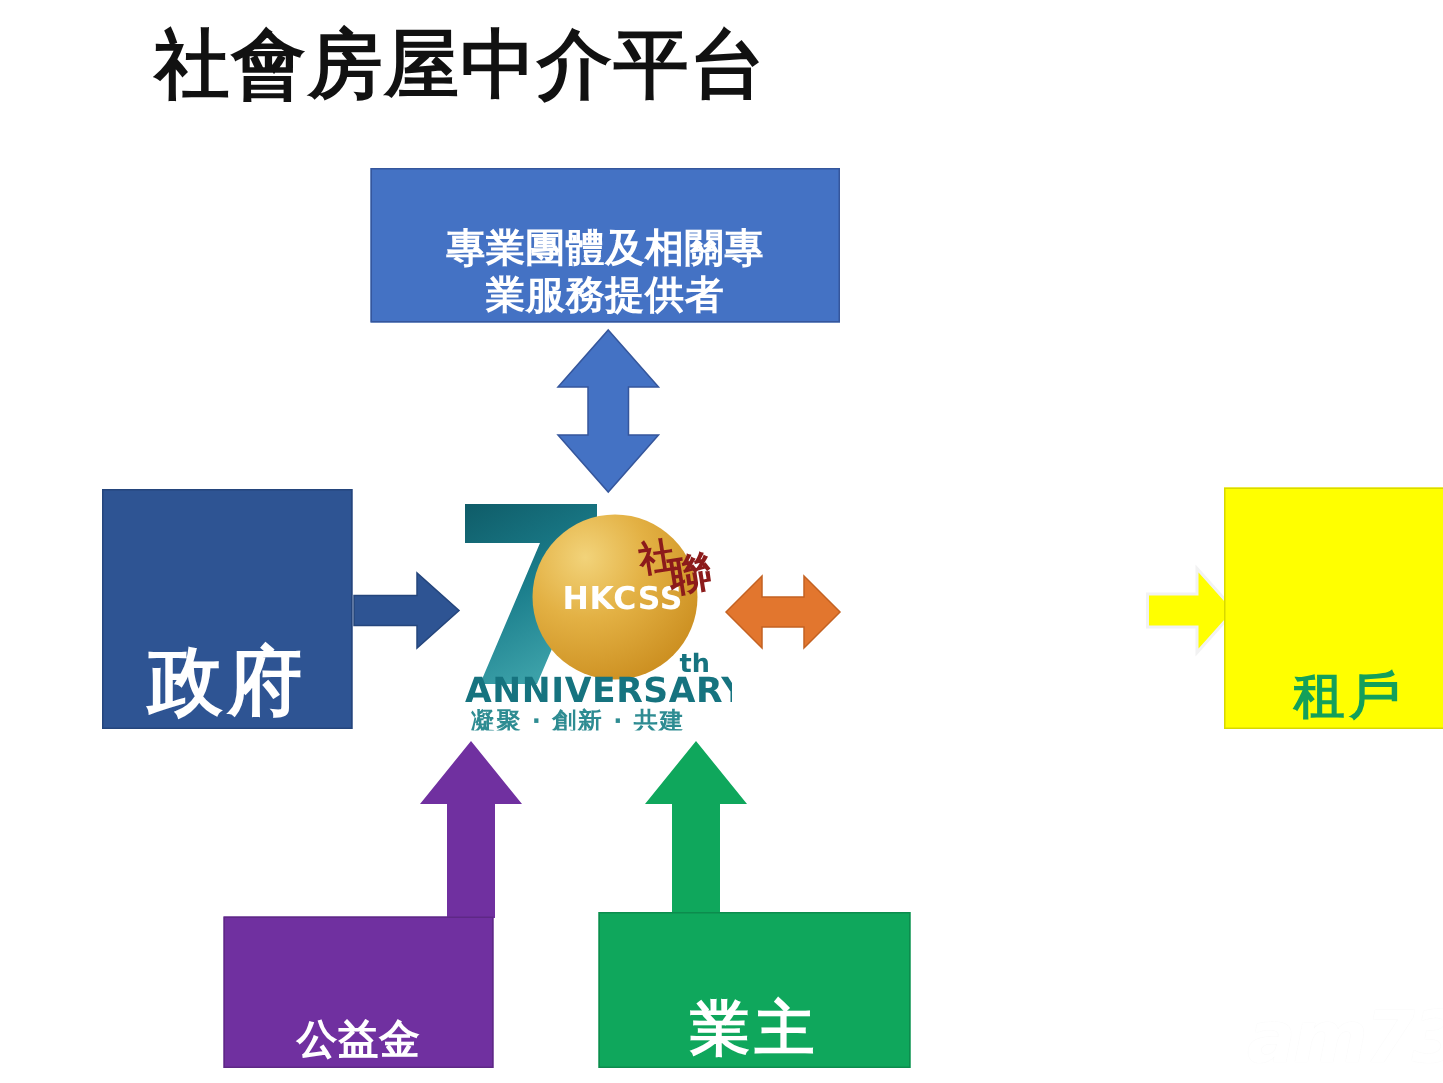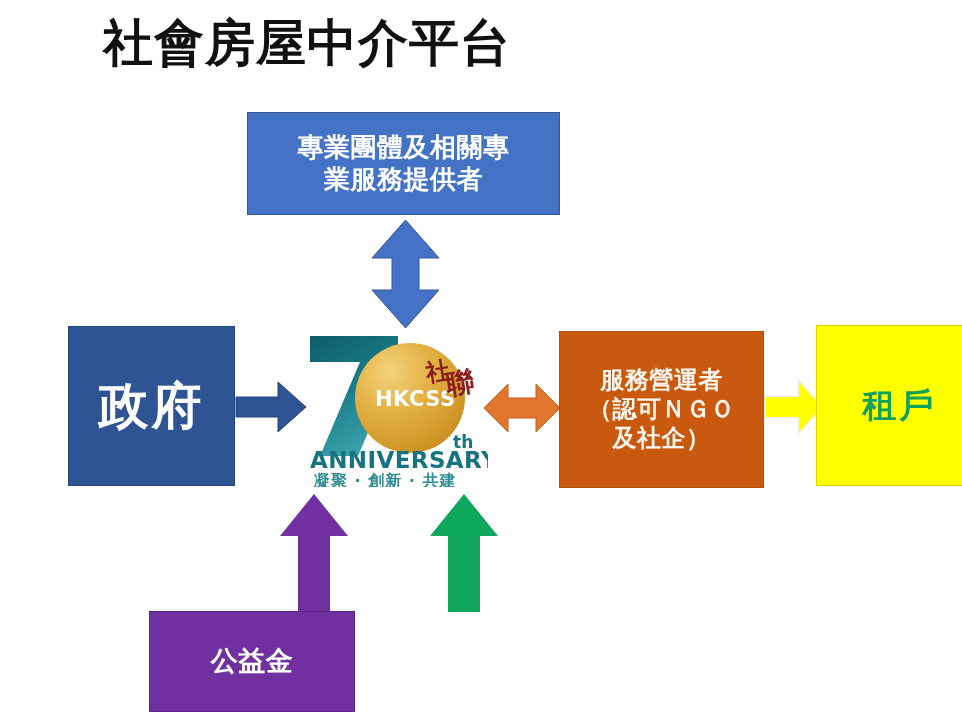--- a/index.html
+++ b/index.html
@@ -31,21 +31,21 @@
     color: #111111;
     letter-spacing: 1px;
     line-height: 1.1;
     white-space: nowrap;
   }
 
   
   .node {
     position: absolute;
     display: flex;
-    align-items: center;
+    align-items: flex-end;
     justify-content: center;
     text-align: center;
     line-height: 1.22;
     font-weight: 700;
   }
 
   .node-inner { width: 100%; padding: 0 6px; }
 
   
   .node-prof {
@@ -87,21 +87,21 @@
     background: #FFFF00;
     border: 1px solid #d8d800;
     color: #13A05A;
     font-size: 34px;
     letter-spacing: 3px;
   }
 
   
   .node-funds {
     left: 101px; top: 611px;
-    width: 206px; height: 101px;
+    width: 180px; height: 101px;
     background: #7030A0;
     border: 1px solid #5e2886;
     color: #ffffff;
     font-size: 27px;
     letter-spacing: 0.5px;
   }
 
   
   .node-landlord {
     left: 351px; top: 608px;
@@ -215,27 +215,20 @@
       <text x="12" y="154" font-family="'DejaVu Sans','Liberation Sans',sans-serif" font-size="16" font-weight="700" fill="#2E8C92" letter-spacing="1">凝聚 · 創新 · 共建</text>
     </svg>
   </div>
 
   <div class="arrow arrow-operator">
     <svg width="80" height="56" viewBox="0 0 80 56">
       <polygon points="2,28 26,4 26,18 54,18 54,4 78,28 54,52 54,38 26,38 26,52" fill="#E2762E" stroke="#c46222" stroke-width="1"></polygon>
     </svg>
   </div>
 
-  <div class="node node-operator">
-    <div class="node-inner">
-      <div>服務營運者</div>
-      <div>（認可ＮＧＯ</div>
-      <div>及社企）</div>
-    </div>
-  </div>
 
   <div class="arrow arrow-tenant">
     <svg width="64" height="66" viewBox="0 0 64 66">
       <polygon points="3,22 36,22 36,5 61,33 36,61 36,44 3,44" fill="#FFFF00" stroke="#F2F2F2" stroke-width="2"></polygon>
     </svg>
   </div>
 
   <div class="node node-tenant">
     <div class="node-inner">
       <div>租戶</div>
@@ -253,16 +246,21 @@
       <div>公益金</div>
     </div>
   </div>
 
   <div class="arrow arrow-landlord">
     <svg width="72" height="122" viewBox="0 0 72 122">
       <polygon points="36,2 70,44 52,44 52,120 20,120 20,44 2,44" fill="#0FA75C"></polygon>
     </svg>
   </div>
 
+  <div class="node node-landlord">
+    <div class="node-inner">
+      <div>業主</div>
+    </div>
+  </div>
 
   <div class="watermark">am730</div>
 
 </div>
 
 </body></html>

